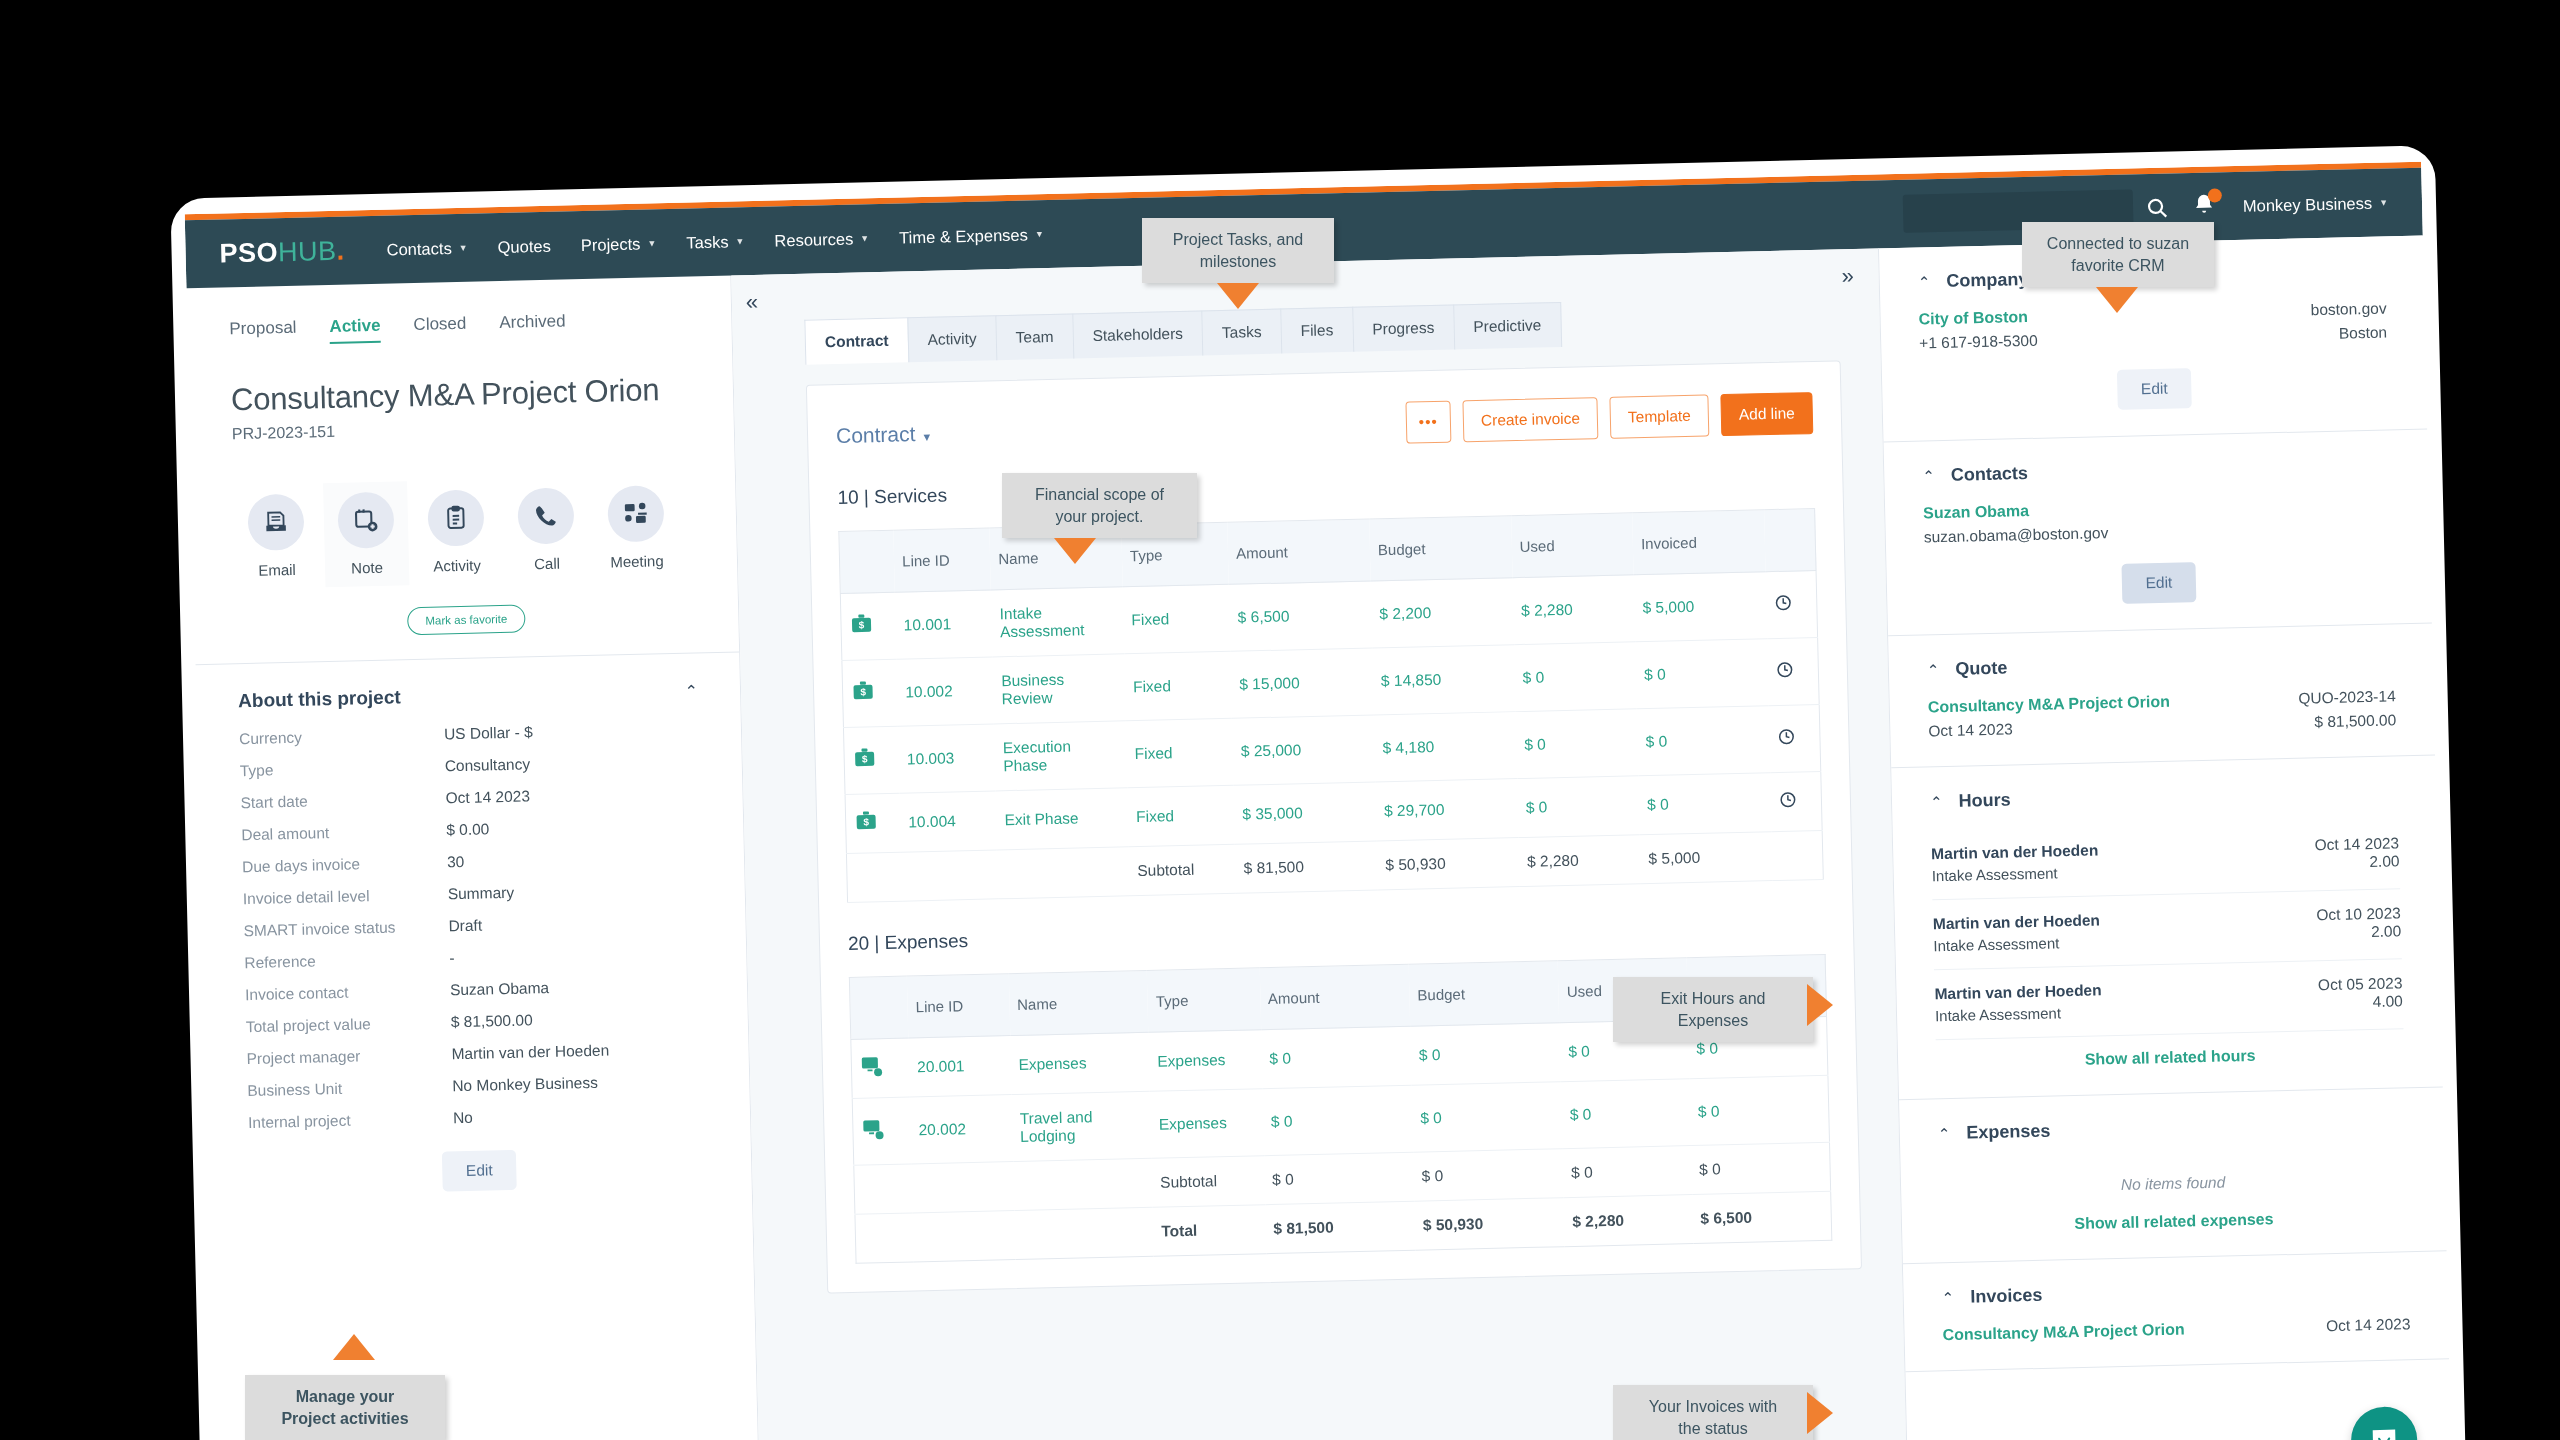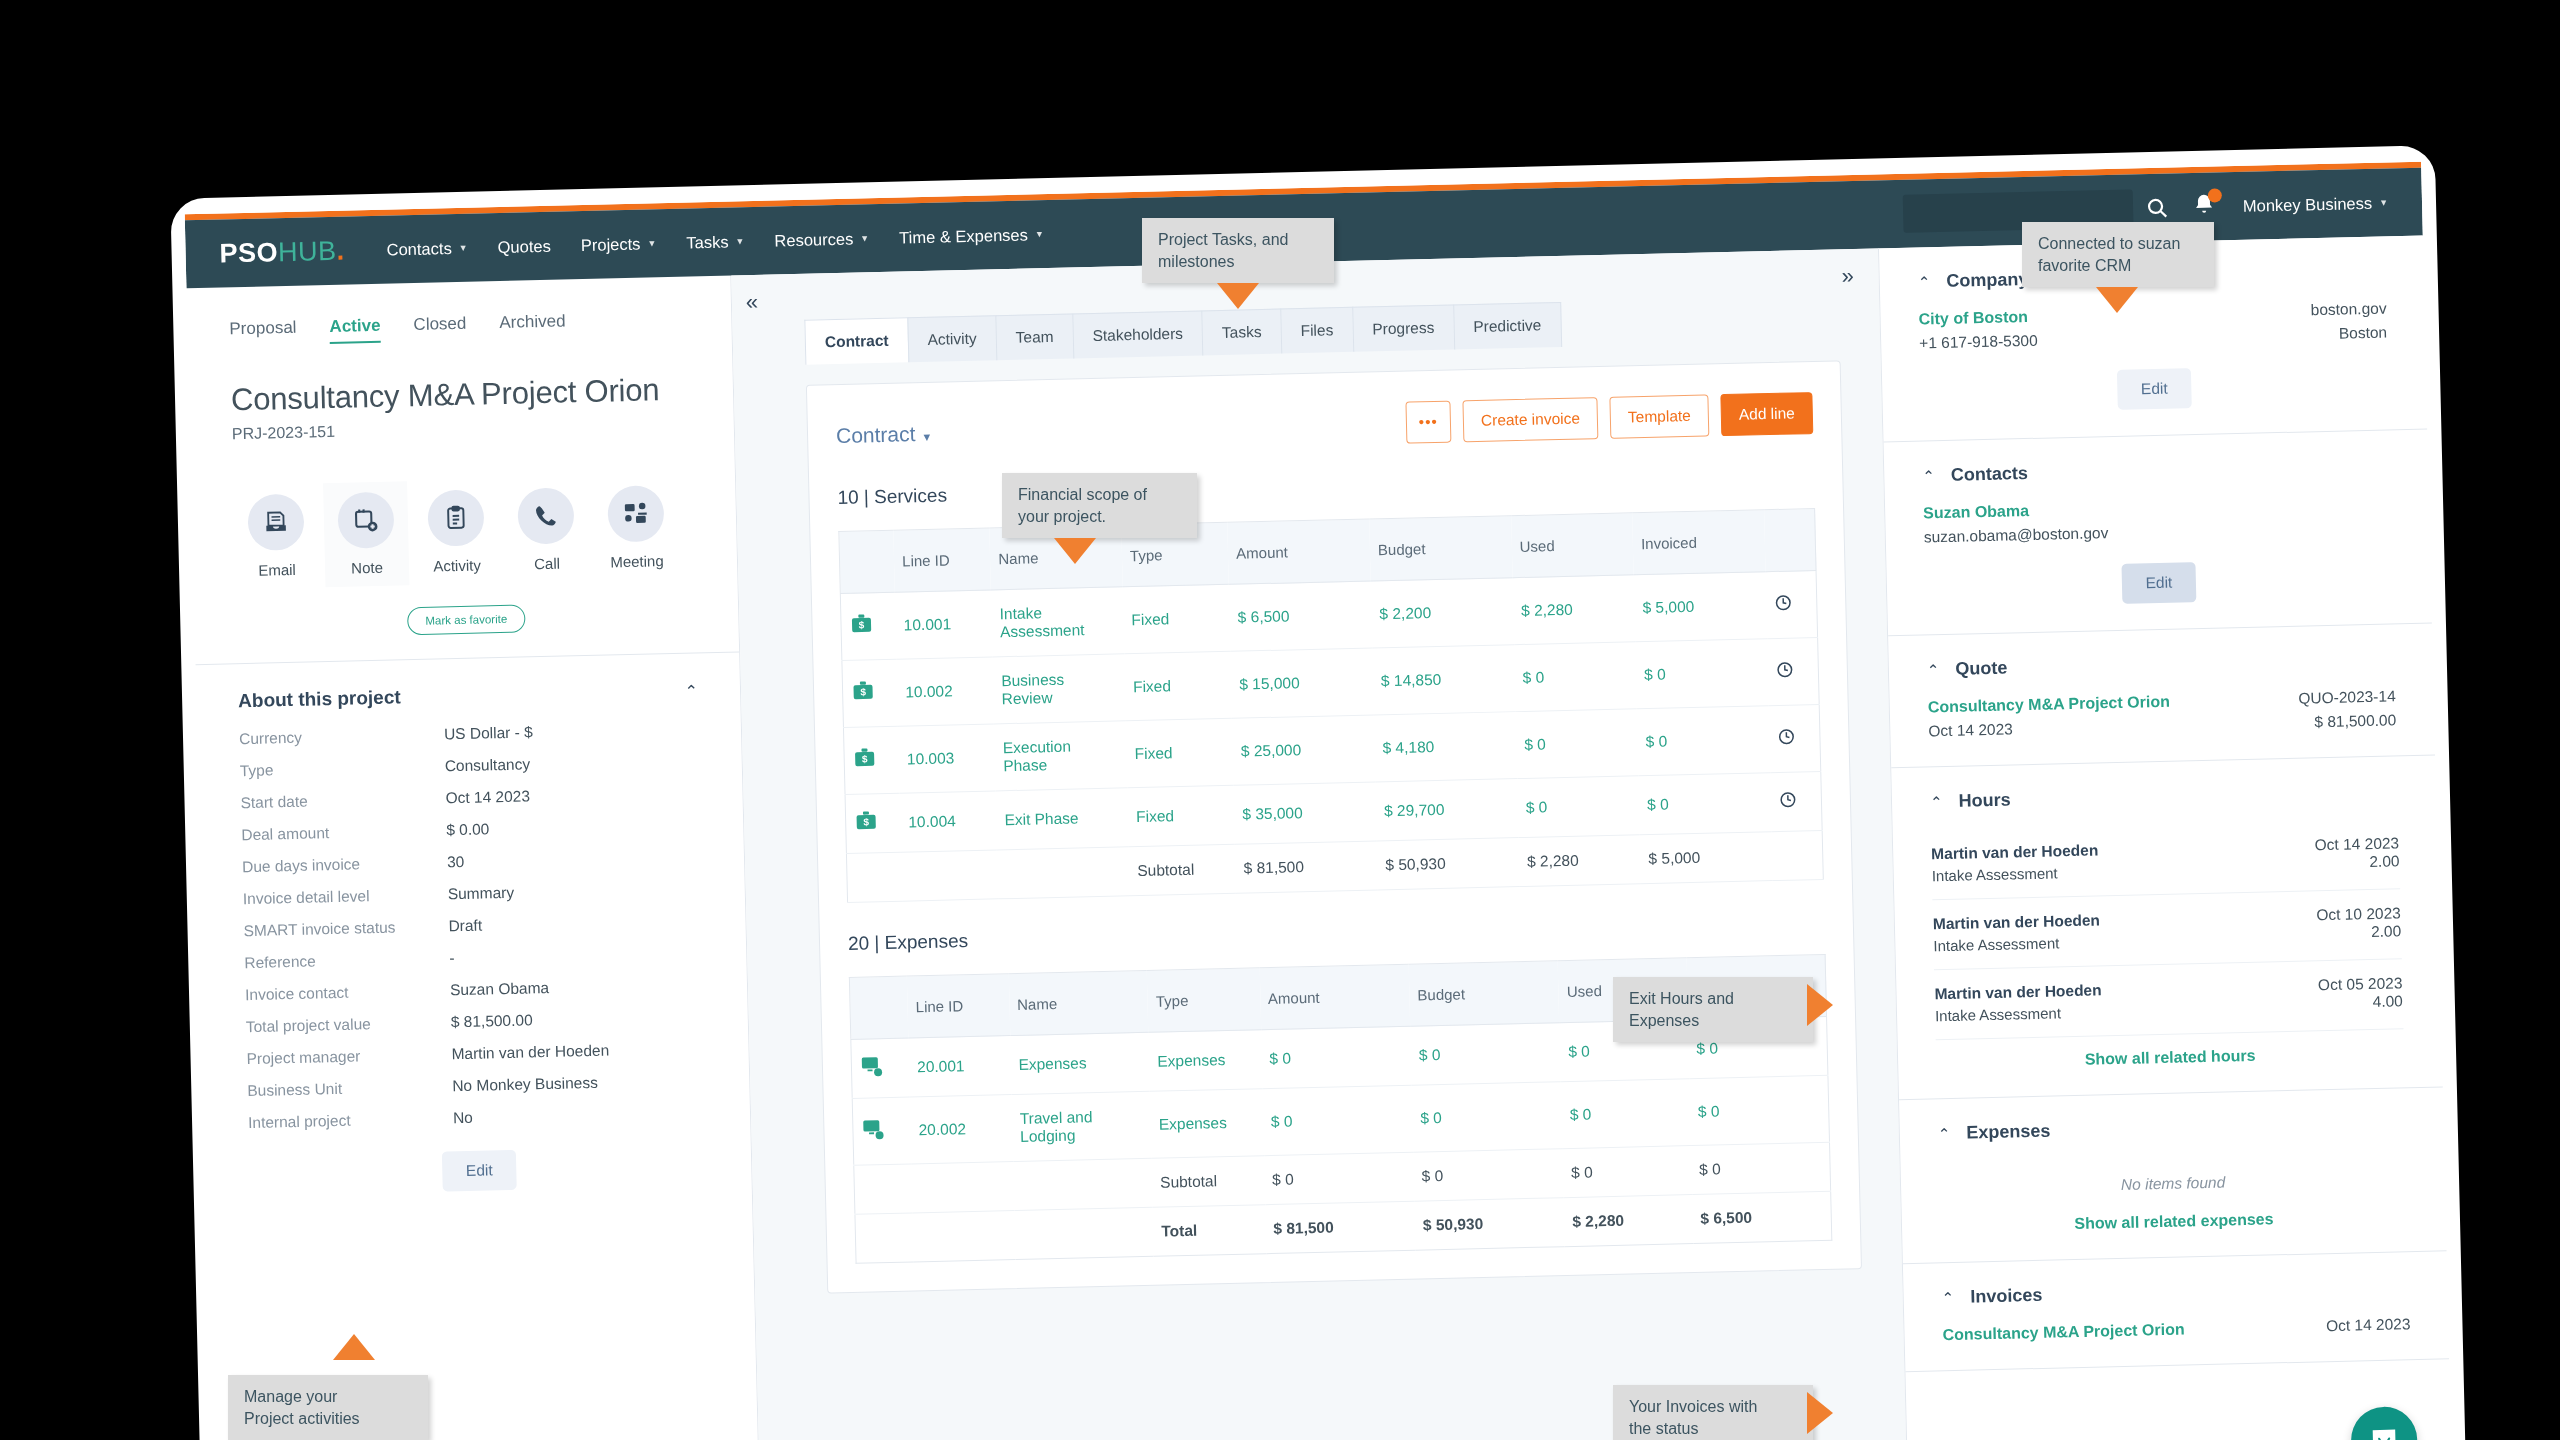--- a/index.html
+++ b/index.html
@@ -175,21 +175,21 @@
   
   .chat-fab {
     position: absolute; right: 34px; bottom: 74px; width: 66px; height: 66px;
     background: #0E9384; border-radius: 50%; display:flex; align-items:center; justify-content:center;
     cursor:pointer; box-shadow: 0 3px 10px rgba(0,0,0,.18); z-index: 40;
   }
 
   
   .callout {
     position: absolute; background: #DCDCDC; color: #3C5460;
-    font-size: 16px; text-align:left; padding: 11px 16px; line-height: 1.35;
+    font-size: 16px; text-align:center; padding: 11px 16px; line-height: 1.35;
     box-shadow: 3px 3px 5px rgba(0,0,0,.18); z-index: 60; white-space: pre-line;
   }
   .tri { position: absolute; width:0; height:0; z-index: 60; }
   .tri.down { border-left: 21px solid transparent; border-right: 21px solid transparent; border-top: 26px solid #F08030; }
   .tri.up   { border-left: 21px solid transparent; border-right: 21px solid transparent; border-bottom: 26px solid #F08030; }
   .tri.right{ border-top: 21px solid transparent; border-bottom: 21px solid transparent; border-left: 26px solid #F08030; }
 </style>
 </head>
 <body>
 
@@ -727,20 +727,20 @@
 
   <div class="callout" style="left:1002px; top:473px; width:195px;">Financial scope of
 your project.</div>
   <div class="tri down" style="left:1054px; top:538px;"></div>
 
   <div class="callout" style="left:1613px; top:977px; width:200px;">Exit Hours and
 Expenses</div>
   <div class="tri right" style="left:1807px; top:984px;"></div>
 
   <div class="tri up" style="left:333px; top:1334px;"></div>
-  <div class="callout" style="left:228px; top:1375px; width:200px;">Manage  your
+  <div class="callout" style="left:245px; top:1375px; width:200px;font-weight:bold;">Manage  your
 Project activities</div>
 
   <div class="callout" style="left:1613px; top:1385px; width:200px;">Your Invoices with
 the status</div>
   <div class="tri right" style="left:1807px; top:1392px;"></div>
 
 </div>
 
 </body></html>

